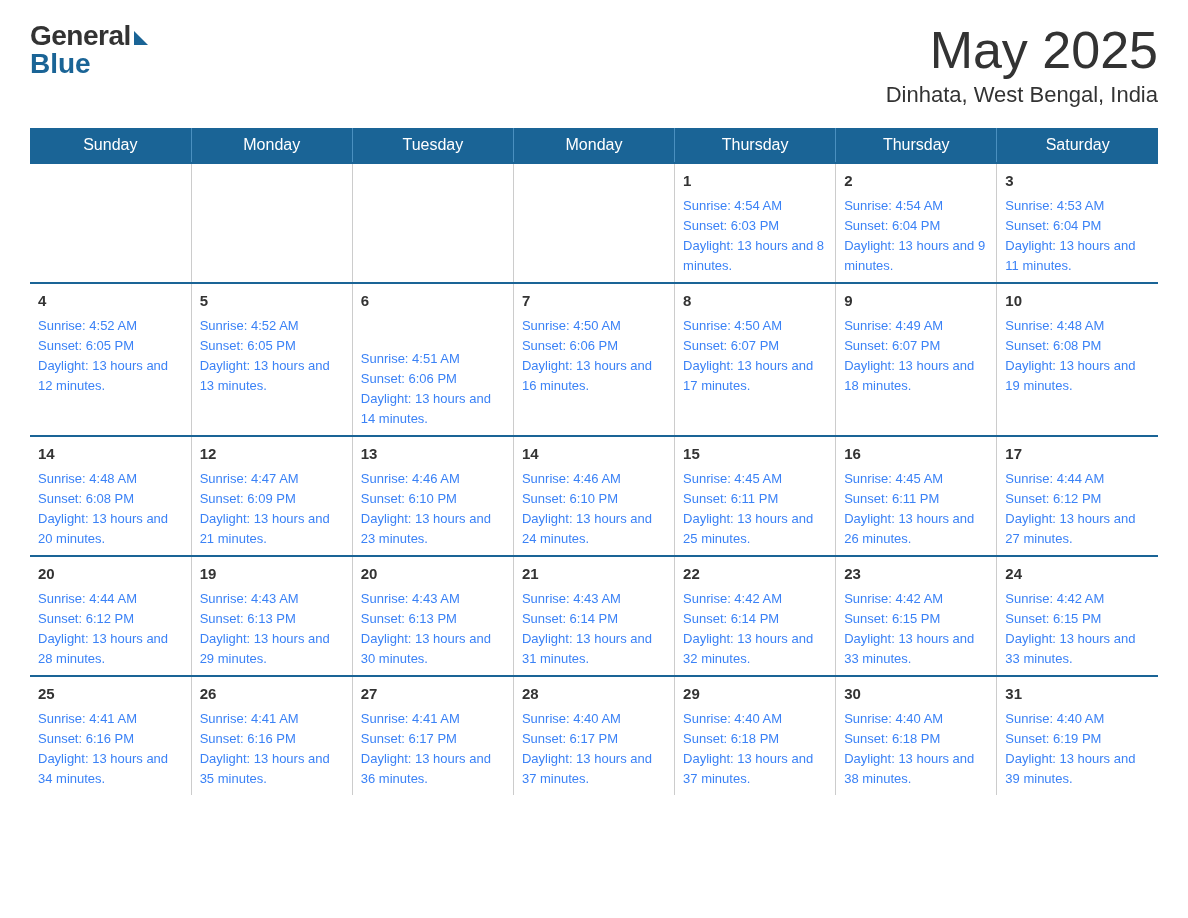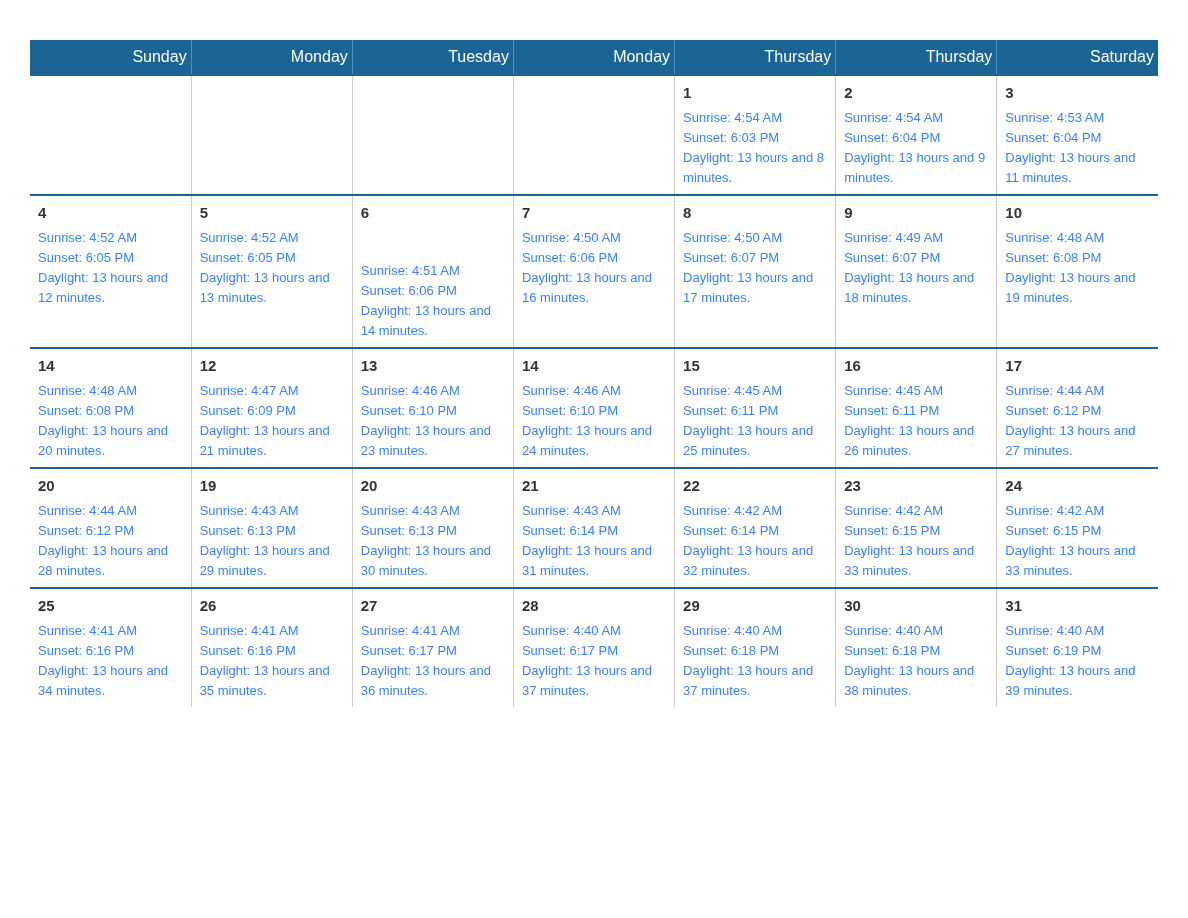--- a/index.html
+++ b/index.html
@@ -60,21 +60,21 @@
       margin-top: 2px;
     }
     .calendar {
       width: 100%;
       border-collapse: collapse;
     }
     .calendar thead tr th {
       background-color: #1a6496;
       color: #fff;
       padding: 8px 4px;
-      text-align: right;
+      text-align: center;
       font-size: 16px;
       font-weight: normal;
       border-right: 1px solid #4a90c0;
     }
     .calendar thead tr th:last-child {
       border-right: none;
     }
     .calendar tbody tr td {
       vertical-align: top;
       padding: 6px 8px;
@@ -99,20 +99,31 @@
     .day-info {
       font-size: 13px;
       color: #3b82f6;
       line-height: 1.55;
     }
   </style>
 </head>
 <body>
 
 <div class="header">
+  <div class="logo">
+    <div class="logo-top">
+      <span class="logo-general">General</span>
+      <div class="logo-triangle"></div>
+    </div>
+    <span class="logo-blue">Blue</span>
+  </div>
+  <div class="title-section">
+    <div class="month-title">May 2025</div>
+    <div class="location">Dinhata, West Bengal, India</div>
+  </div>
 </div>
 
 <table class="calendar">
   <thead>
     <tr>
     <th>Sunday</th>
         <th>Monday</th>
         <th>Tuesday</th>
         <th>Monday</th>
         <th>Thursday</th>

